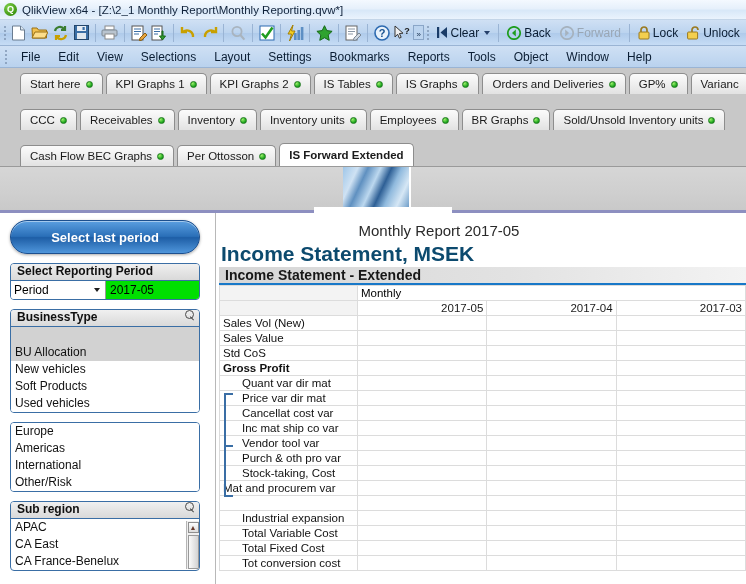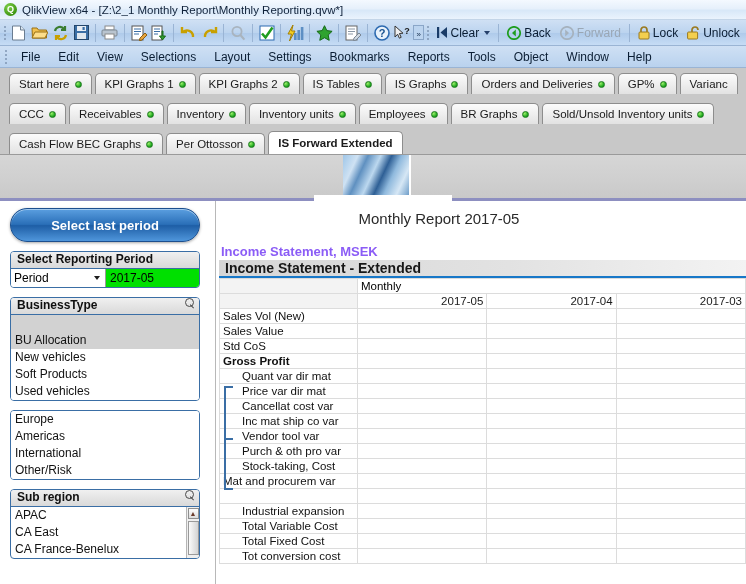--- a/index.html
+++ b/index.html
@@ -53,22 +53,22 @@
   }
   .menubar .grip{ margin-right:3px; }
   .menu-item{ padding:2px 9px;font-size:12px;color:#0a1d33;white-space:nowrap; }
 
   
   .tabstrip{
     background:#c8c8c8;
     padding-top:3px;
     border-bottom:1px solid #9a9a9a;
   }
-  .tabrow{ display:flex; align-items:flex-end; height:23px; padding-left:9px; overflow:hidden;}
-  .tabrow + .tabrow{ margin-top:7px;border-radius:10px; }
+  .tabrow{ display:flex; align-items:flex-end; height:23px; padding-left:20px; overflow:hidden;}
+  .tabrow + .tabrow{ margin-top:13px;border-radius:10px; }
   .tab{
     height:21px;
     display:flex;align-items:center;gap:5px;
     padding:0 9px;
     background:linear-gradient(to bottom,#fbfbfb 0%,#efefef 50%,#e2e2e2 100%);
     border:1px solid #8d8d8d;
     border-bottom:none;
     border-radius:5px 5px 0 0;
     font-size:11.5px;
     color:#1a1a1a;
@@ -174,21 +174,21 @@
     width:95px;flex:0 0 95px;display:flex;align-items:center;justify-content:space-between;
     background:#fff;padding-left:3px;border-right:1px solid #9c9c9c;font-size:12px;
   }
   .sel-caret{ width:0;height:0;border-left:3.5px solid transparent;border-right:3.5px solid transparent;border-top:4.5px solid #1d1d1d;margin-right:5px;}
   .period-val{
     flex:1;background:#00e000;color:#000;font-size:12px;
     display:flex;align-items:center;padding-left:4px;
   }
 
   
-  .lb-scroll-wrap{ display:flex; }
+  .lb-scroll-wrap{ display:flex;align-items:center; }
   .lb-scroll-items{ flex:1; }
   .sbar{
     width:13px;flex:0 0 13px;background:#efefef;border-left:1px solid #b5b5b5;
     display:flex;flex-direction:column;align-items:center;padding-top:1px;
   }
   .sbar-btn{
     width:11px;height:11px;background:linear-gradient(to bottom,#fdfdfd,#dcdcdc);
     border:1px solid #8f8f8f;display:flex;align-items:center;justify-content:center;
     font-size:7px;color:#6a3a2a;line-height:1;
   }
@@ -199,21 +199,21 @@
   }
 
   
   .main{ flex:1; position:relative; background:#fff; padding-top:6px; overflow:hidden;}
   .report-title-box{
     margin-left:116px;width:214px;height:23px;background:#fff;
     display:flex;align-items:center;justify-content:center;
     font-size:15px;color:#2a2a2a;
   }
   .is-title{
-    margin:14px 0 1px 5px;font-size:13px;font-weight:bold;color:#8b5cf6;
+    margin:0 0 1px 5px;font-size:21px;font-weight:bold;color:#0c4a6e;
   }
   .is-sub{
     height:16px;
     background:linear-gradient(to right,#d6d6d6 0%,#e2e2e2 55%,#f3f3f3 100%);
     font-weight:bold;font-size:14px;color:#171717;
     padding-left:6px;display:flex;align-items:center;
     margin-left:3px;
   }
   .tbl-top-rule{ height:2px;background:#1878c8;margin-left:3px; }
 

